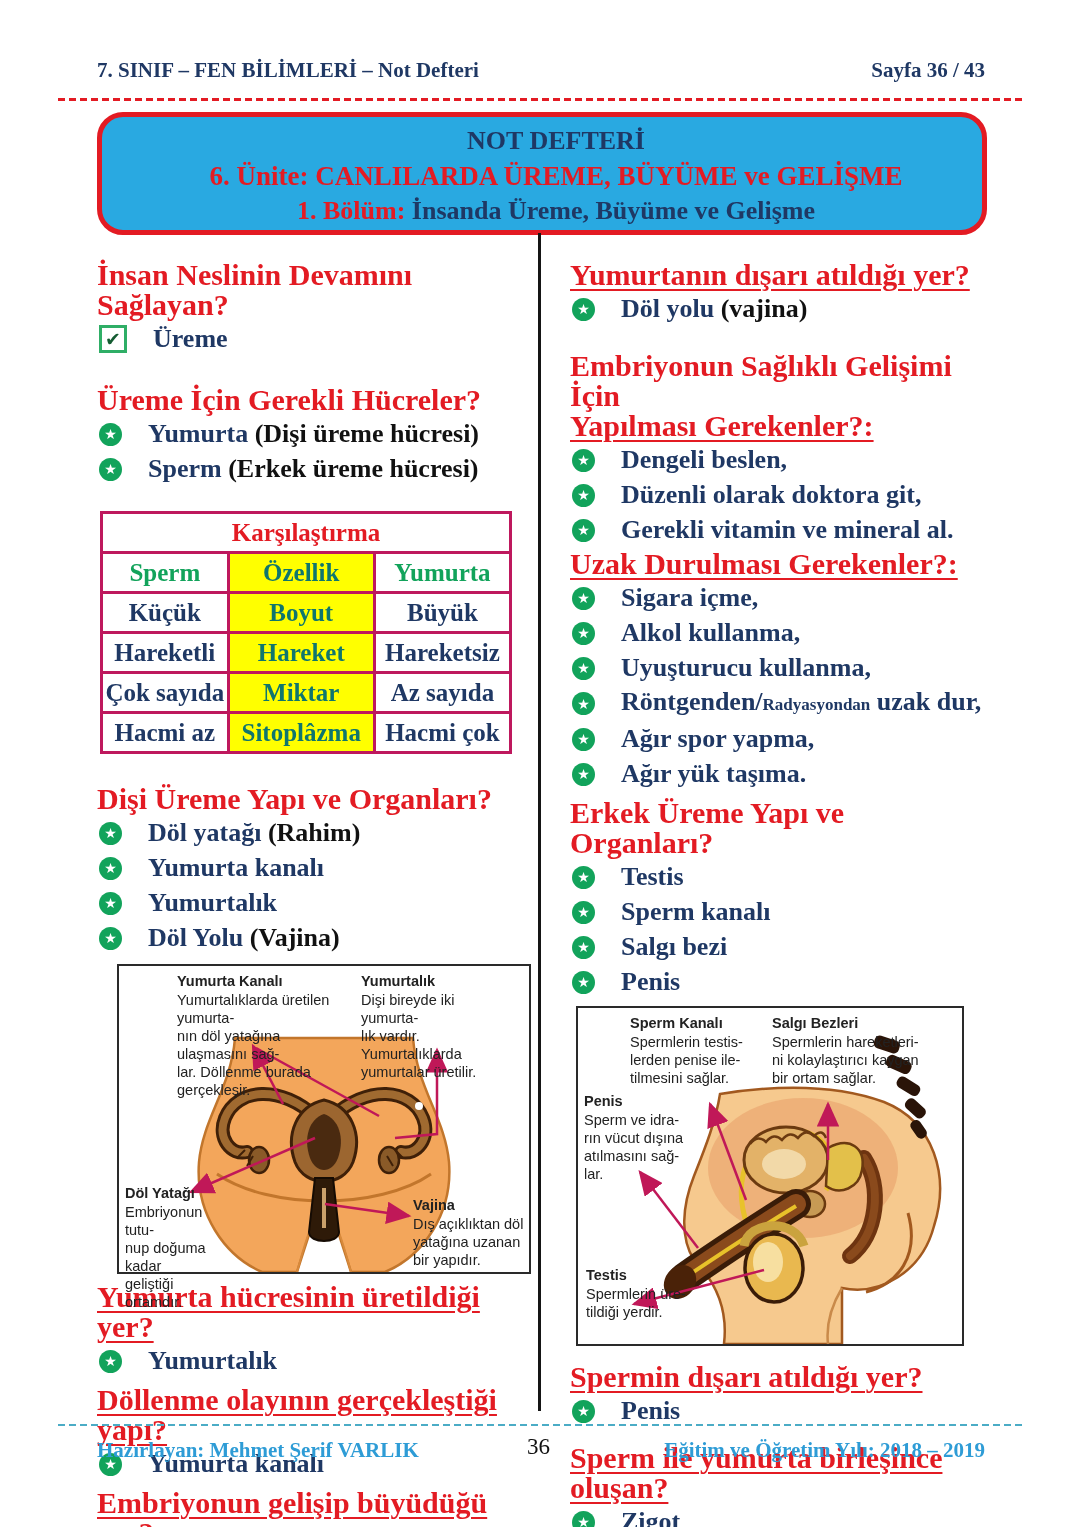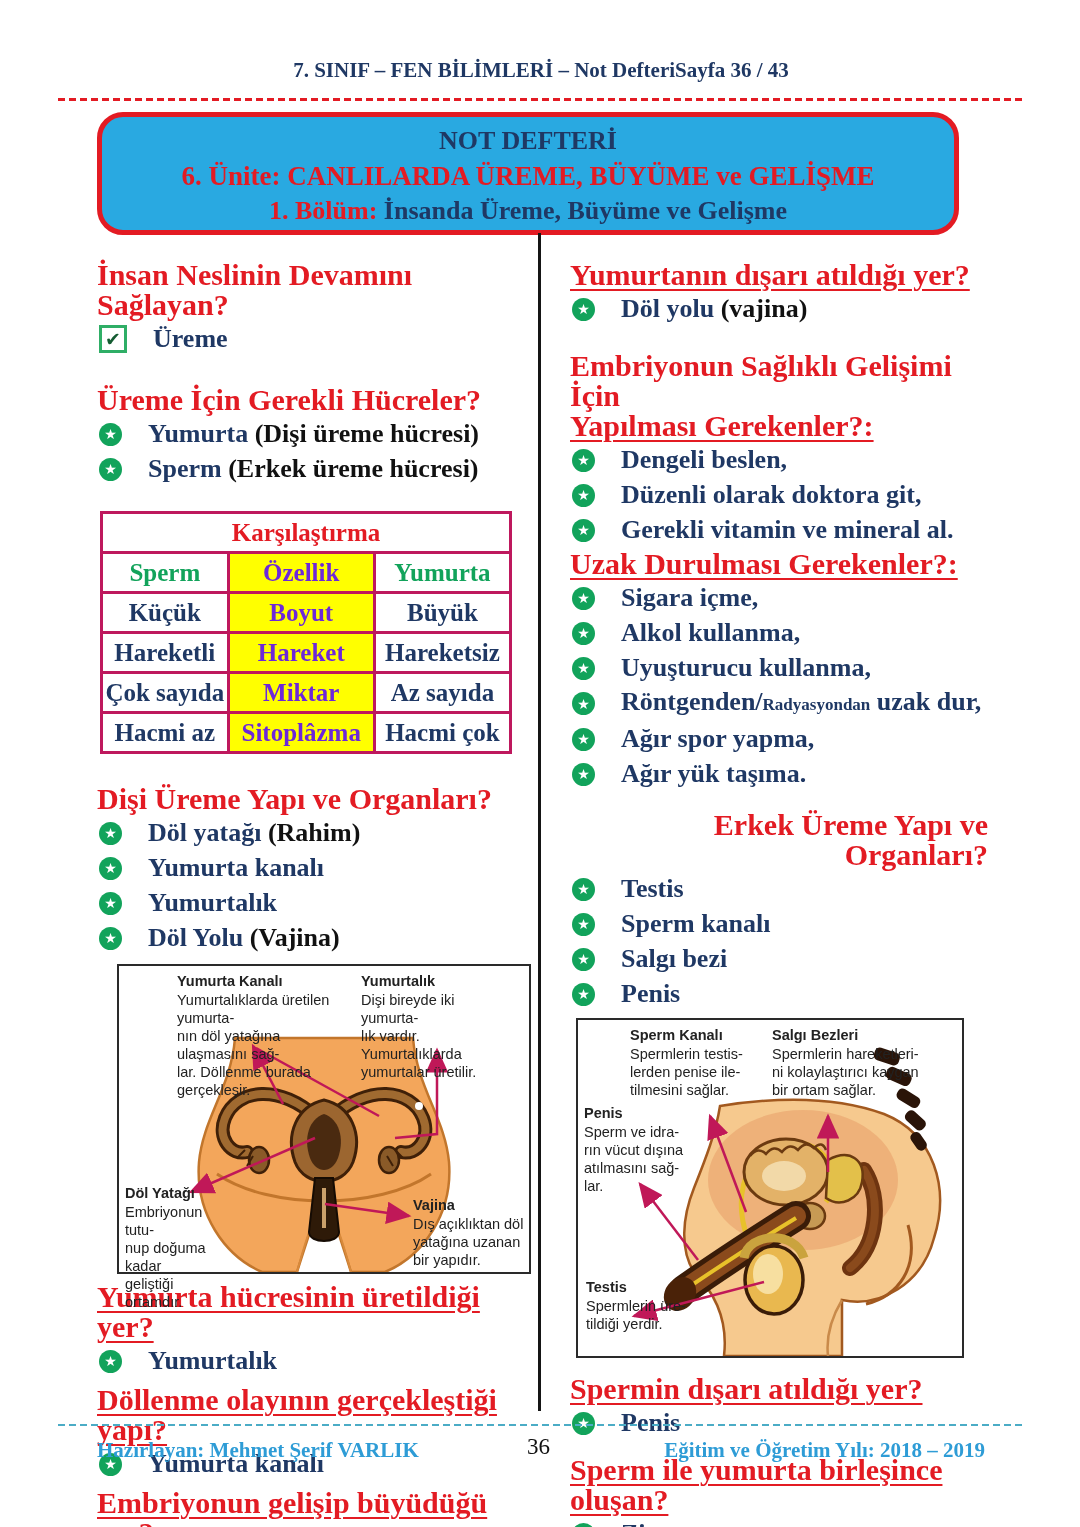--- a/index.html
+++ b/index.html
@@ -1,62 +1,62 @@
 <!DOCTYPE html>
 <html><head>
 <meta charset="utf-8">
 <style>
   html,body{margin:0;padding:0;background:#e8e8e8;}
   .page{position:relative;width:1080px;height:1527px;background:#ffffff;margin:0 auto;
         font-family:"Liberation Serif","DejaVu Serif",serif;overflow:hidden;}
 
   
-  .hdr{position:absolute;top:58px;left:97px;width:888px;display:flex;justify-content:center;
+  .hdr{position:absolute;top:58px;left:97px;width:888px;display:flex;justify-content:space-between;
        color:#1f3864;font-size:21px;font-weight:bold;}
   .dash-red{position:absolute;top:98px;left:58px;width:964px;height:3px;
        background:repeating-linear-gradient(90deg,#e31b23 0 7px,transparent 7px 11px);}
   .dash-teal{position:absolute;top:1424px;left:58px;width:964px;height:2px;
        background:repeating-linear-gradient(90deg,#4bacc6 0 7px,transparent 7px 11px);}
 
   
   .tbox{position:absolute;top:112px;left:97px;width:852px;height:106px;background:#29a9e1;
-        border:5px solid #e31b23;border-radius:26px;text-align:center;padding-top:7px;}
+        border:5px solid #e31b23;border-radius:26px;text-align:center;padding-top:7px;padding-left:28px;}
   .tbox .l1{color:#1f3864;font-size:26px;font-weight:bold;line-height:34px;}
   .tbox .l2{color:#e31b23;font-size:27px;font-weight:bold;line-height:36px;}
   .tbox .l3{font-size:26px;font-weight:bold;line-height:34px;}
   .tbox .l3 .lab{color:#e31b23;} .tbox .l3 .txt{color:#1f3864;}
 
   .vdivider{position:absolute;left:538px;top:233px;width:3px;height:1178px;background:#151515;}
 
   .col{position:absolute;top:246px;}
   .col-left{left:97px;width:435px;}
   .col-right{left:570px;width:418px;}
 
   .h-red{color:#e31b23;font-size:30px;font-weight:bold;line-height:30px;margin:0;}
   .h-u{text-decoration:underline;text-decoration-thickness:2px;text-underline-offset:4px;}
   .mt14{margin-top:14px;} .mt30{margin-top:30px;} .mt26{margin-top:26px;}
-  .mt20{margin-top:20px;text-align:right;} .mt16{margin-top:16px;} .mt8{margin-top:8px;}
+  .mt20{margin-top:8px;} .mt16{margin-top:16px;} .mt8{margin-top:8px;}
 
   .item{display:flex;align-items:center;gap:26px;margin:3px 0 3px 2px;
         color:#1f3864;font-size:26px;font-weight:bold;line-height:30px;min-height:32px;}
   .it-note{color:#111111;}
   .it-small{font-size:17px;}
   .star{flex:0 0 23px;width:23px;height:23px;border-radius:50%;background:#12a35b;
         display:flex;align-items:center;justify-content:center;}
   .star::before{content:"★";color:#ffffff;font-size:14px;line-height:1;font-family:"DejaVu Sans",sans-serif;}
   .check{flex:0 0 22px;width:22px;height:22px;border:3px solid #2fae66;background:#ffffff;
         display:flex;align-items:center;justify-content:center;}
   .check::before{content:"✔";color:#145c32;font-size:19px;font-weight:bold;line-height:1;
         font-family:"DejaVu Sans",sans-serif;}
 
   table.cmp{border-collapse:collapse;margin:26px 0 0 3px;width:412px;}
   table.cmp td{border:3px solid #be185d;background:#ffffff;text-align:center;
         font-size:25px;font-weight:bold;height:37px;padding:0 2px;}
   table.cmp td.ttl{color:#e31b23;}
-  table.cmp td.mid{background:#ffff00;color:#6d28d9;}
+  table.cmp td.mid{background:#ffff00;color:#0f766e;}
   table.cmp td.grn{color:#12a35b;}
   table.cmp td.nvy{color:#1f3864;}
   table.cmp td.c1{width:126px;} table.cmp td.c2{width:146px;} table.cmp td.c3{width:134px;}
 
   .fig{position:relative;background:#ffffff;border:2px solid #2a2a2a;}
   .fig-f{width:410px;height:306px;margin:10px 0 0 20px;}
   .fig-m{width:384px;height:336px;margin:8px 0 0 6px;}
   .fig svg{position:absolute;left:0;top:0;}
   .lbl{position:absolute;font-family:"Liberation Sans","DejaVu Sans",sans-serif;
        font-size:14.5px;line-height:18px;color:#222222;z-index:2;}

